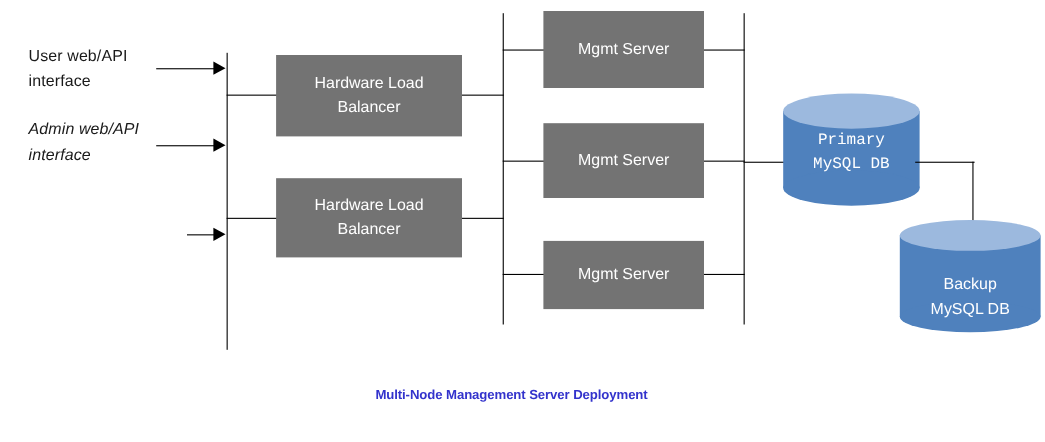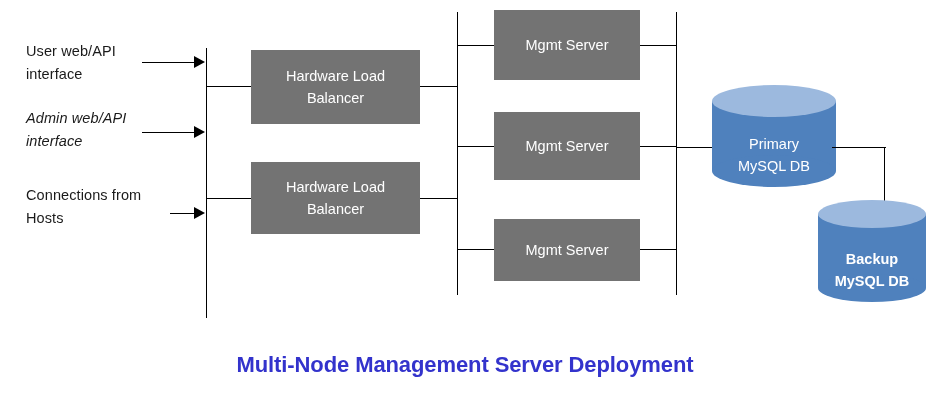--- a/index.html
+++ b/index.html
@@ -98,39 +98,37 @@
     border-top: 6px solid transparent;
     border-bottom: 6px solid transparent;
     border-left: 11px solid #000000;
   }
 
   
   #title {
     position: absolute;
     text-align: center;
     font-weight: bold;
-    font-size: 22px;
+    font-size: 12px;
     color: #3333cc;
     letter-spacing: -0.1px;
     white-space: nowrap;
   }
 </style>
 </head>
 <body>
 
 <div id="canvas">
 
   <div class="inlabel" style="left:26px; top:40px; width:160px;">User web/API
 interface</div>
 
   <div class="inlabel" style="left:26px; top:107px; width:160px;font-style:italic;">Admin web/API
 interface</div>
 
-  <div class="inlabel" style="left:26px; top:184px; width:160px;">Connections from
-Hosts</div>
 
   <div class="hline" style="left:142px; top:62px; width:53px;"></div>
   <div class="arrowhead" style="left:194px; top:56px;"></div>
 
   <div class="hline" style="left:142px; top:132px; width:53px;"></div>
   <div class="arrowhead" style="left:194px; top:126px;"></div>
 
   <div class="hline" style="left:170px; top:213px; width:25px;"></div>
   <div class="arrowhead" style="left:194px; top:207px;"></div>
 
@@ -165,28 +163,28 @@
   <div class="hline" style="left:640px; top:249px; width:37px;"></div>
 
   <div class="vline" style="left:676px; top:12px; height:283px;"></div>
 
   <div class="hline" style="left:676px; top:147px; width:48px;"></div>
 
   <div class="cyl" style="left:712px; top:85px; width:124px; height:102px;">
     <div class="body" style="top:16px; height:70px;"></div>
     <div class="bottom" style="top:70px; height:32px;"></div>
     <div class="top" style="top:0px; height:32px;"></div>
-    <div class="cyl-label" style="top:48px;">Primary
+    <div class="cyl-label" style="top:32px;font-family:Liberation Mono, monospace;">Primary
 MySQL DB</div>
   </div>
 
   <div class="hline" style="left:832px; top:147px; width:54px;"></div>
   <div class="vline" style="left:884px; top:147px; height:74px;"></div>
 
-  <div class="cyl" style="left:818px; top:200px; width:108px; height:105px;font-weight:bold;">
+  <div class="cyl" style="left:818px; top:200px; width:128px; height:105px;">
     <div class="body" style="top:14px; height:74px;"></div>
     <div class="bottom" style="top:74px; height:28px;"></div>
     <div class="top" style="top:0px; height:28px;"></div>
     <div class="cyl-label" style="top:48px;">Backup
 MySQL DB</div>
   </div>
 
   <div id="title" style="left:0px; top:352px; width:930px;">Multi-Node Management Server Deployment</div>
 
 </div>

